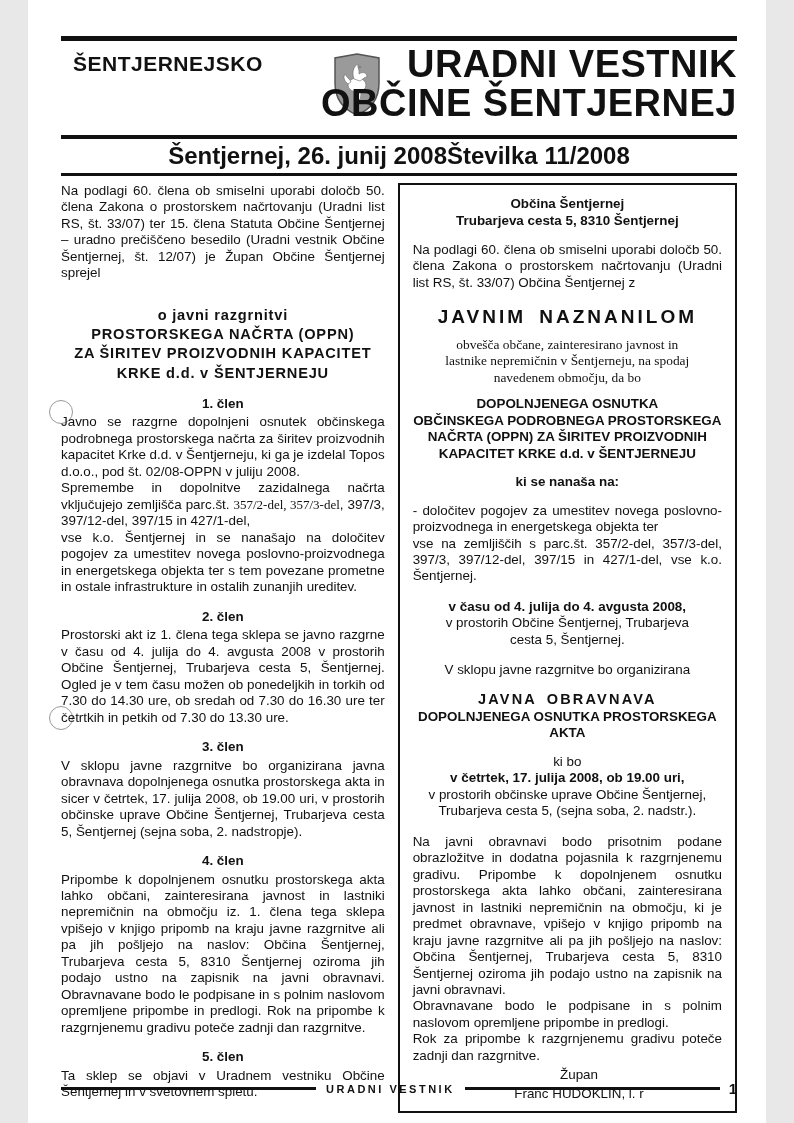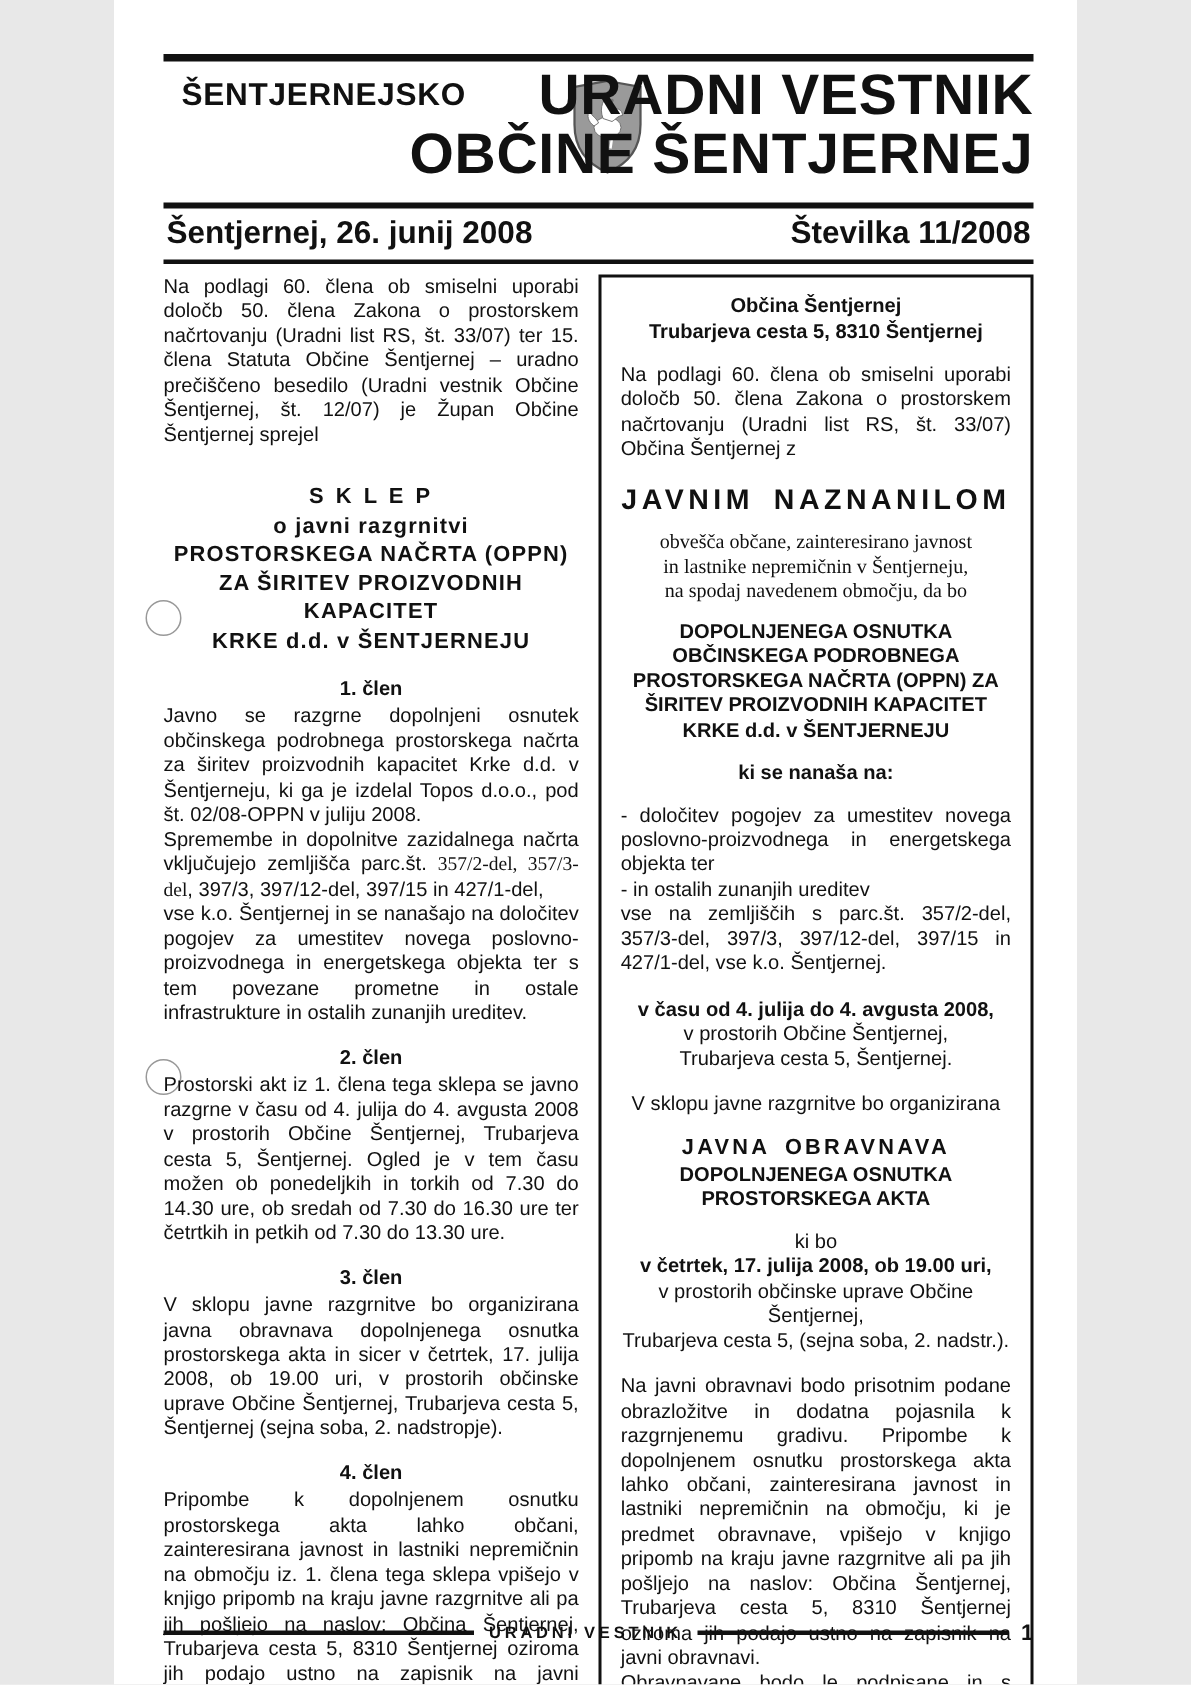--- a/index.html
+++ b/index.html
@@ -1,33 +1,33 @@
 <!DOCTYPE html>
 <html><head>
 <meta charset="utf-8">
 <style>
   * { margin:0; padding:0; box-sizing:border-box; }
   html,body { background:#e8e8e8; }
   .page {
-    position:relative; width:642px; height:1123px; margin:0 auto;
+    position:relative; width:738px; height:1123px; margin:0 auto;
     background:#ffffff; color:#111; overflow:hidden;
     font-family:"Liberation Sans", sans-serif;
   }
   .content { position:absolute; left:33px; right:29px; top:0; }
 
   .rule-thick { height:5px; background:#111; margin-top:36px; }
   .rule-mid   { height:4px; background:#111; }
   .rule-thin  { height:3px; background:#111; }
 
   
   .masthead { position:relative; height:94px; }
   .glasilo { position:absolute; left:12px; top:10px; font-weight:bold; font-size:21px; line-height:1.2; letter-spacing:0.5px; }
   .shield { position:absolute; left:273px; top:12px; }
   .masthead-title { position:absolute; right:0; top:4px; text-align:right; font-weight:bold; font-size:38px; line-height:1.02; letter-spacing:0.5px; }
-  .dateline-row { display:flex; justify-content:space-between; align-items:center; height:34px; font-weight:bold; font-size:21px; padding:0 2px; }
+  .dateline-row { display:flex; justify-content:center; align-items:center; height:34px; font-weight:bold; font-size:24px; padding:0 2px; }
 
   
   .columns { display:flex; gap:13px; margin-top:7px; }
   .col-left  { width:351px; font-size:13.4px; line-height:1.23; }
   .col-right { width:368px; }
 
   .col-left p.just { text-align:justify; }
   .art-head { text-align:center; font-weight:bold; margin:13px 0 2px 0; }
   .sklep-block { text-align:center; font-weight:bold; font-size:14.6px; line-height:1.32; letter-spacing:0.8px; margin:24px 0 10px 0; }
   .sklep-block .l0 { letter-spacing:2px; }
@@ -98,21 +98,20 @@
       <span>Številka 11/2008</span>
     </div>
     <div class="rule-thin"></div>
 
     <div class="columns">
 
       <div class="col-left">
         <p class="just">Na podlagi 60. člena ob smiselni uporabi določb 50. člena Zakona o prostorskem načrtovanju (Uradni list RS, št. 33/07) ter 15. člena Statuta Občine Šentjernej – uradno prečiščeno besedilo (Uradni vestnik Občine Šentjernej, št. 12/07) je Župan Občine Šentjernej sprejel</p>
 
         <div class="sklep-block">
-          <div class="l0">S K L E P</div>
           <div>o javni razgrnitvi</div>
           <div>PROSTORSKEGA NAČRTA (OPPN)</div>
           <div>ZA ŠIRITEV PROIZVODNIH KAPACITET</div>
           <div>KRKE d.d. v ŠENTJERNEJU</div>
         </div>
 
         <div class="art-head">1. člen</div>
         <p class="just">Javno se razgrne dopolnjeni osnutek občinskega podrobnega prostorskega načrta za širitev proizvodnih kapacitet Krke d.d. v Šentjerneju, ki ga je izdelal Topos d.o.o., pod št. 02/08-OPPN v juliju 2008.</p>
         <p class="just"><span>Spremembe in dopolnitve zazidalnega načrta vključujejo zemljišča parc.št. </span><span class="serif">357/2-del, 357/3-del</span><span>, 397/3, 397/12-del, 397/15 in 427/1-del,</span></p>
         <p class="just">vse k.o. Šentjernej in se nanašajo na določitev pogojev za umestitev novega poslovno-proizvodnega in energetskega objekta ter s tem povezane prometne in ostale infrastrukture in ostalih zunanjih ureditev.</p>
@@ -143,21 +142,20 @@
           <div class="c b title-lg sp1 mt14">JAVNIM NAZNANILOM</div>
           <div class="c mt8" style="padding:0 26px;">obvešča občane, zainteresirano javnost in lastnike nepremičnin v Šentjerneju, na spodaj navedenem območju, da bo</div>
 
           <div class="c b mt10">DOPOLNJENEGA OSNUTKA</div>
           <div class="c b">OBČINSKEGA PODROBNEGA PROSTORSKEGA NAČRTA (OPPN) ZA ŠIRITEV PROIZVODNIH KAPACITET KRKE d.d. v ŠENTJERNEJU</div>
 
           <div class="c b mt12">ki se nanaša na:</div>
 
           <div class="mt12">
             <div class="just">- določitev pogojev za umestitev novega poslovno-proizvodnega in energetskega objekta ter</div>
-            <div>- in ostalih zunanjih ureditev</div>
             <div class="just">vse na zemljiščih s parc.št. 357/2-del, 357/3-del, 397/3, 397/12-del, 397/15 in 427/1-del, vse k.o. Šentjernej.</div>
           </div>
 
           <div class="c b mt14">v času od 4. julija do 4. avgusta 2008,</div>
           <div class="c" style="padding:0 20px;">v prostorih Občine Šentjernej, Trubarjeva cesta 5, Šentjernej.</div>
 
           <div class="c mt14">V sklopu javne razgrnitve bo organizirana</div>
 
           <div class="c b title-md sp2 mt12">JAVNA OBRAVNAVA</div>
           <div class="c b">DOPOLNJENEGA OSNUTKA PROSTORSKEGA AKTA</div>

